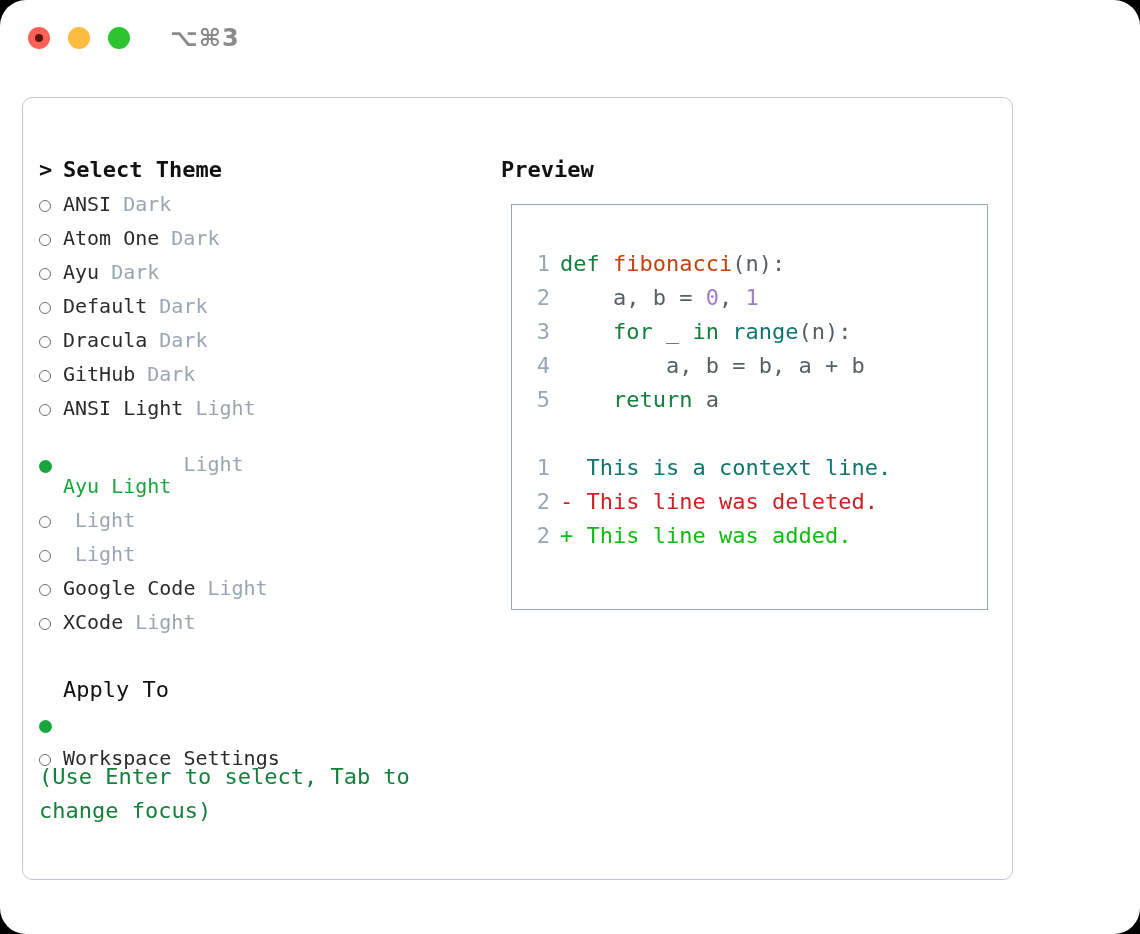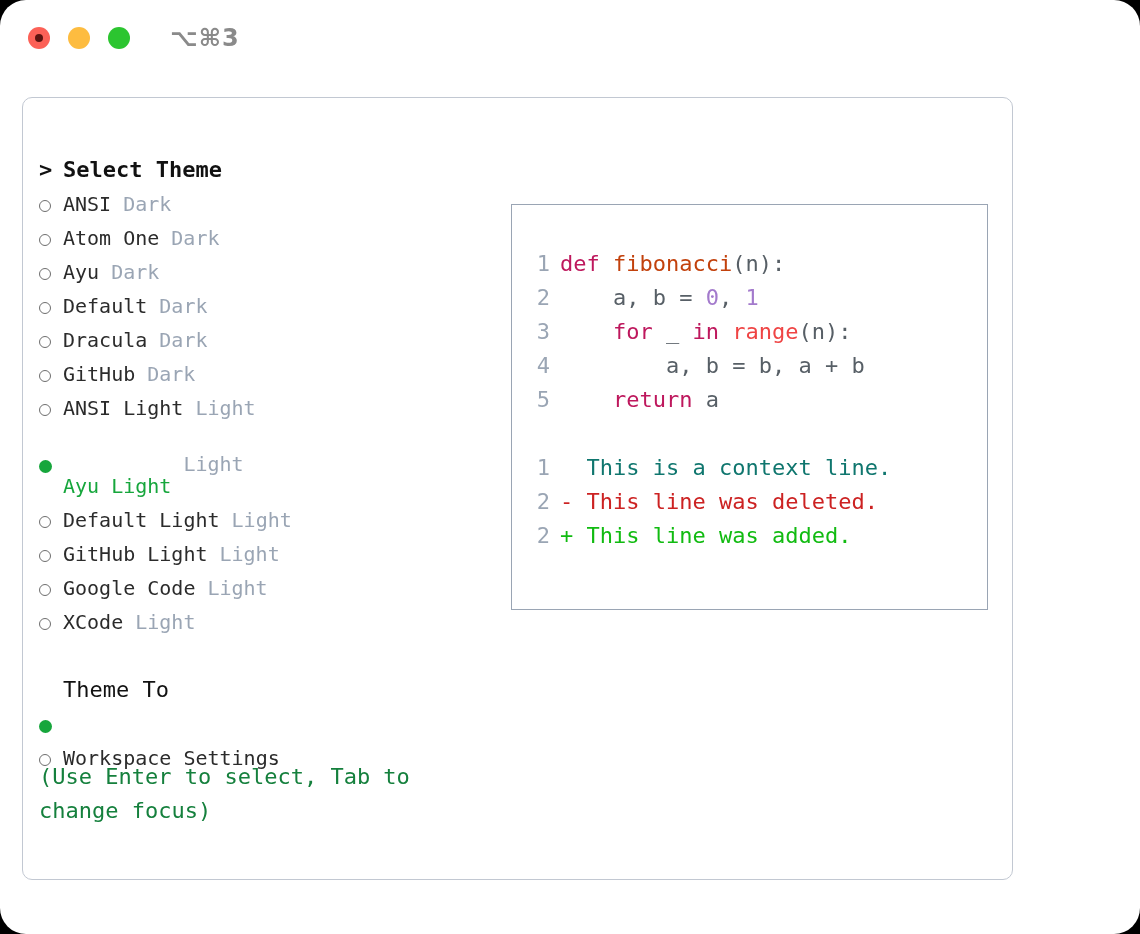--- a/index.html
+++ b/index.html
@@ -177,24 +177,24 @@
     white-space: pre;
   }
   .code-line { white-space: pre; }
   .ln {
     display: inline-block;
     width: 22px;
     text-align: right;
     color: #9AA5B4;
     margin-right: 10px;
   }
-  .kw   { color: #be185d; }
+  .kw   { color: #15803d; }
   .fn   { color: #c2410c; }
   .num  { color: #A37ACC; }
-  .bi   { color: #ef4444; text-align: center; }
+  .bi   { color: #0f766e; text-align: center; }
   .pl   { color: #575F66; }
   .gap  { height: 34px; }
   .ctx  { color: #0f766e; }
   .del  { color: #CC2222; }
   .add  { color: #11BB11; }
 </style>
 </head>
 <body>
 
 <div id="window">
@@ -214,38 +214,41 @@
 
       <div id="theme-list">
           <div class="opt-row"><span class="bullet"><span class="ring"></span></span><span class="opt-label">ANSI</span><span class="opt-tag">Dark</span></div>
           <div class="opt-row"><span class="bullet"><span class="ring"></span></span><span class="opt-label">Atom One</span><span class="opt-tag">Dark</span></div>
           <div class="opt-row"><span class="bullet"><span class="ring"></span></span><span class="opt-label">Ayu</span><span class="opt-tag">Dark</span></div>
           <div class="opt-row"><span class="bullet"><span class="ring"></span></span><span class="opt-label">Default</span><span class="opt-tag">Dark</span></div>
           <div class="opt-row"><span class="bullet"><span class="ring"></span></span><span class="opt-label">Dracula</span><span class="opt-tag">Dark</span></div>
           <div class="opt-row"><span class="bullet"><span class="ring"></span></span><span class="opt-label">GitHub</span><span class="opt-tag">Dark</span></div>
           <div class="opt-row"><span class="bullet"><span class="ring"></span></span><span class="opt-label">ANSI Light</span><span class="opt-tag">Light</span></div>
           <div class="opt-row selected"><span class="bullet"><span class="filled"></span></span><span class="opt-label">Ayu Light</span><span class="opt-tag">Light</span></div>
-          <div class="opt-row"><span class="bullet"><span class="ring"></span></span><span class="opt-label">Default Light</span><span class="opt-tag">Light</span></div>
-          <div class="opt-row"><span class="bullet"><span class="ring"></span></span><span class="opt-label">GitHub Light</span><span class="opt-tag">Light</span></div>
+          <div class="opt-row"><span class="bullet"><span class="ring"></span></span><span class="opt-tag">Light</span></div>
+          <div class="opt-row"><span class="bullet"><span class="ring"></span></span><span class="opt-tag">Light</span></div>
           <div class="opt-row"><span class="bullet"><span class="ring"></span></span><span class="opt-label">Google Code</span><span class="opt-tag">Light</span></div>
           <div class="opt-row"><span class="bullet"><span class="ring"></span></span><span class="opt-label">XCode</span><span class="opt-tag">Light</span></div>
         </div>
 
       <div class="spacer-row"></div>
 
-      <div class="section-header"><span class="caret"></span><span>Theme To</span></div>
+      <div class="section-header"><span class="caret"></span><span>Apply To</span></div>
 
       <div id="apply-list">
           <div class="opt-row selected"><span class="bullet"><span class="filled"></span></span></div>
           <div class="opt-row"><span class="bullet"><span class="ring"></span></span><span class="opt-label">Workspace Settings</span></div>
         </div>
 
     </div>
 
     <div id="hint">(Use Enter to select, Tab to change focus)</div>
 
+    <div id="right-col">
+      <div id="preview-title">Preview</div>
+    </div>
 
     <div id="preview-box">
       <div id="code"><div class="code-line"><span class="ln">1</span><span class="kw">def </span><span class="fn">fibonacci</span><span class="pl">(n):</span></div><div class="code-line"><span class="ln">2</span><span class="pl">    a, b = </span><span class="num">0</span><span class="pl">, </span><span class="num">1</span></div><div class="code-line"><span class="ln">3</span><span class="pl">    </span><span class="kw">for</span><span class="pl"> _ </span><span class="kw">in</span><span class="pl"> </span><span class="bi">range</span><span class="pl">(n):</span></div><div class="code-line"><span class="ln">4</span><span class="pl">        a, b = b, a + b</span></div><div class="code-line"><span class="ln">5</span><span class="pl">    </span><span class="kw">return</span><span class="pl"> a</span></div><div class="gap"></div><div class="code-line"><span class="ln">1</span><span class="ctx">  </span><span class="ctx">This is a context line.</span></div><div class="code-line"><span class="ln">2</span><span class="del">- </span><span class="del">This line was deleted.</span></div><div class="code-line"><span class="ln">2</span><span class="add">+ </span><span class="add">This line was added.</span></div></div>
     </div>
 
   </div>
 </div>
 
 </body></html>

